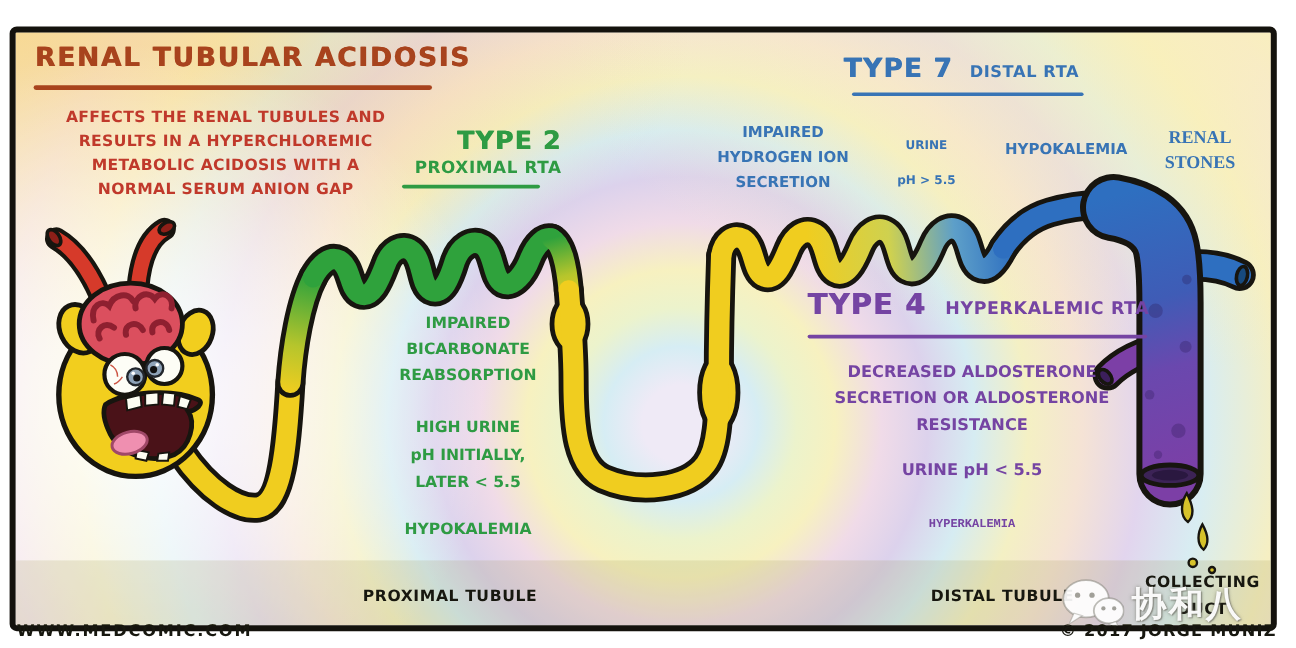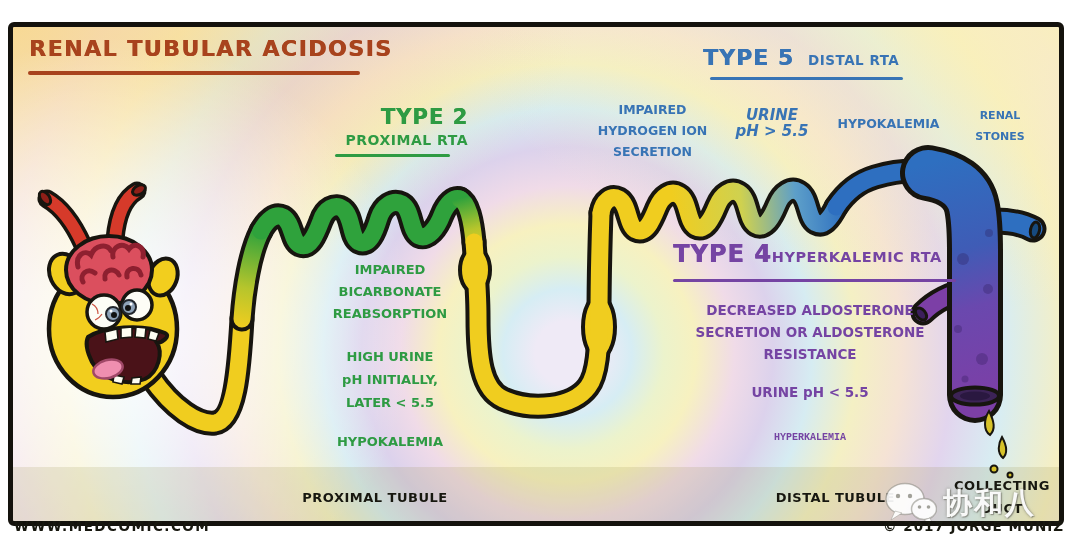--- a/index.html
+++ b/index.html
@@ -33,25 +33,25 @@
   .t2-rule{position:absolute;z-index:3;left:322px;top:127px;width:115px;height:2.5px;background:#2e9b43;border-radius:2px;}
   .t2-f0{left:292px;top:232px;width:170px;font-size:13px;line-height:22px;color:#2e9b43;}
   .t2-f1{left:292px;top:318px;width:170px;font-size:13px;line-height:23px;color:#2e9b43;}
   .t2-f2{left:292px;top:407px;width:170px;font-size:13px;color:#2e9b43;}
   
   .t1-head{left:690px;top:18px;display:flex;align-items:baseline;gap:14px;color:#3874b5;}
   .t1-name{font-size:22px;letter-spacing:1px;text-shadow:0.5px 0 #3874b5;}
   .t1-sub{font-size:13.5px;letter-spacing:0.5px;}
   .t1-rule{position:absolute;z-index:3;left:697px;top:50px;width:193px;height:2.5px;background:#3874b5;border-radius:2px;}
   .t1-f0{left:557px;top:72px;width:165px;font-size:12.5px;line-height:21px;color:#3874b5;}
-  .t1-f1{left:700px;top:80px;width:118px;font-size:15px;line-height:16px;color:#3874b5;font-style:italic;}
+  .t1-f1{left:700px;top:80px;width:118px;font-size:10px;line-height:29px;color:#3874b5;}
   .t1-f2{left:798px;top:89px;width:155px;font-size:12.5px;color:#3874b5;}
-  .t1-f3{left:932px;top:78px;width:110px;font-size:11px;line-height:21px;color:#3874b5;}
-  
-  .t4-head{left:660px;top:213px;display:flex;align-items:baseline;color:#7544a3;}
+  .t1-f3{left:932px;top:78px;width:110px;font-size:15px;line-height:21px;color:#3874b5;font-family:Liberation Serif, serif;}
+  
+  .t4-head{left:660px;top:213px;display:flex;align-items:baseline;gap:16px;color:#7544a3;}
   .t4-name{font-size:24px;letter-spacing:1px;text-shadow:0.6px 0 #7544a3;}
   .t4-sub{font-size:14.5px;letter-spacing:0.5px;text-align:right;}
   .t4-rule{position:absolute;z-index:3;left:660px;top:252px;width:283px;height:2.5px;background:#7544a3;border-radius:2px;}
   .t4-f0{left:642px;top:272px;width:310px;font-size:13.5px;line-height:22px;color:#7544a3;}
   .t4-f1{left:692px;top:357px;width:210px;font-size:13.5px;color:#7544a3;}
   .t4-f2{left:692px;top:405px;width:210px;font-size:10px;color:#7544a3;font-family:Liberation Mono, monospace;}
   
   .seg{font-size:13px;line-height:23px;color:#17170f;letter-spacing:0.5px;}
   .seg0{left:42px;top:447px;width:150px;}
   .seg1{left:272px;top:459px;width:180px;}
@@ -205,36 +205,40 @@
       <g fill="#d6c22a" stroke="#17150f" stroke-width="2">
         <path d="M976,384 C981,394 983,402 977,408 C970,403 971,392 976,384 Z"></path>
         <path d="M989,410 C994,419 995,426 990,431 C984,426 985,417 989,410 Z"></path>
         <circle cx="981" cy="442" r="3.5"></circle>
         <circle cx="997" cy="448" r="2.5"></circle>
       </g>
     </svg>
 
     <div class="txt title">RENAL TUBULAR ACIDOSIS</div>
     <div class="title-rule"></div>
+    <div class="txt intro lines">AFFECTS THE RENAL TUBULES AND
+RESULTS IN A HYPERCHLOREMIC
+METABOLIC ACIDOSIS WITH A
+NORMAL SERUM ANION GAP</div>
 
     <div class="txt t2-head">
       <div class="t2-name">TYPE 2</div>
       <div class="t2-sub">PROXIMAL RTA</div>
     </div>
     <div class="t2-rule"></div>
     <div class="txt t2-f0 lines">IMPAIRED
 BICARBONATE
 REABSORPTION</div>
     <div class="txt t2-f1 lines">HIGH URINE
 pH INITIALLY,
 LATER &lt; 5.5</div>
     <div class="txt t2-f2 lines">HYPOKALEMIA</div>
 
     <div class="txt t1-head">
-      <span class="t1-name">TYPE 5</span>
+      <span class="t1-name">TYPE 7</span>
       <span class="t1-sub">DISTAL RTA</span>
     </div>
     <div class="t1-rule"></div>
     <div class="txt t1-f0 lines">IMPAIRED
 HYDROGEN ION
 SECRETION</div>
     <div class="txt t1-f1 lines">URINE
 pH &gt; 5.5</div>
     <div class="txt t1-f2 lines">HYPOKALEMIA</div>
     <div class="txt t1-f3 lines">RENAL

